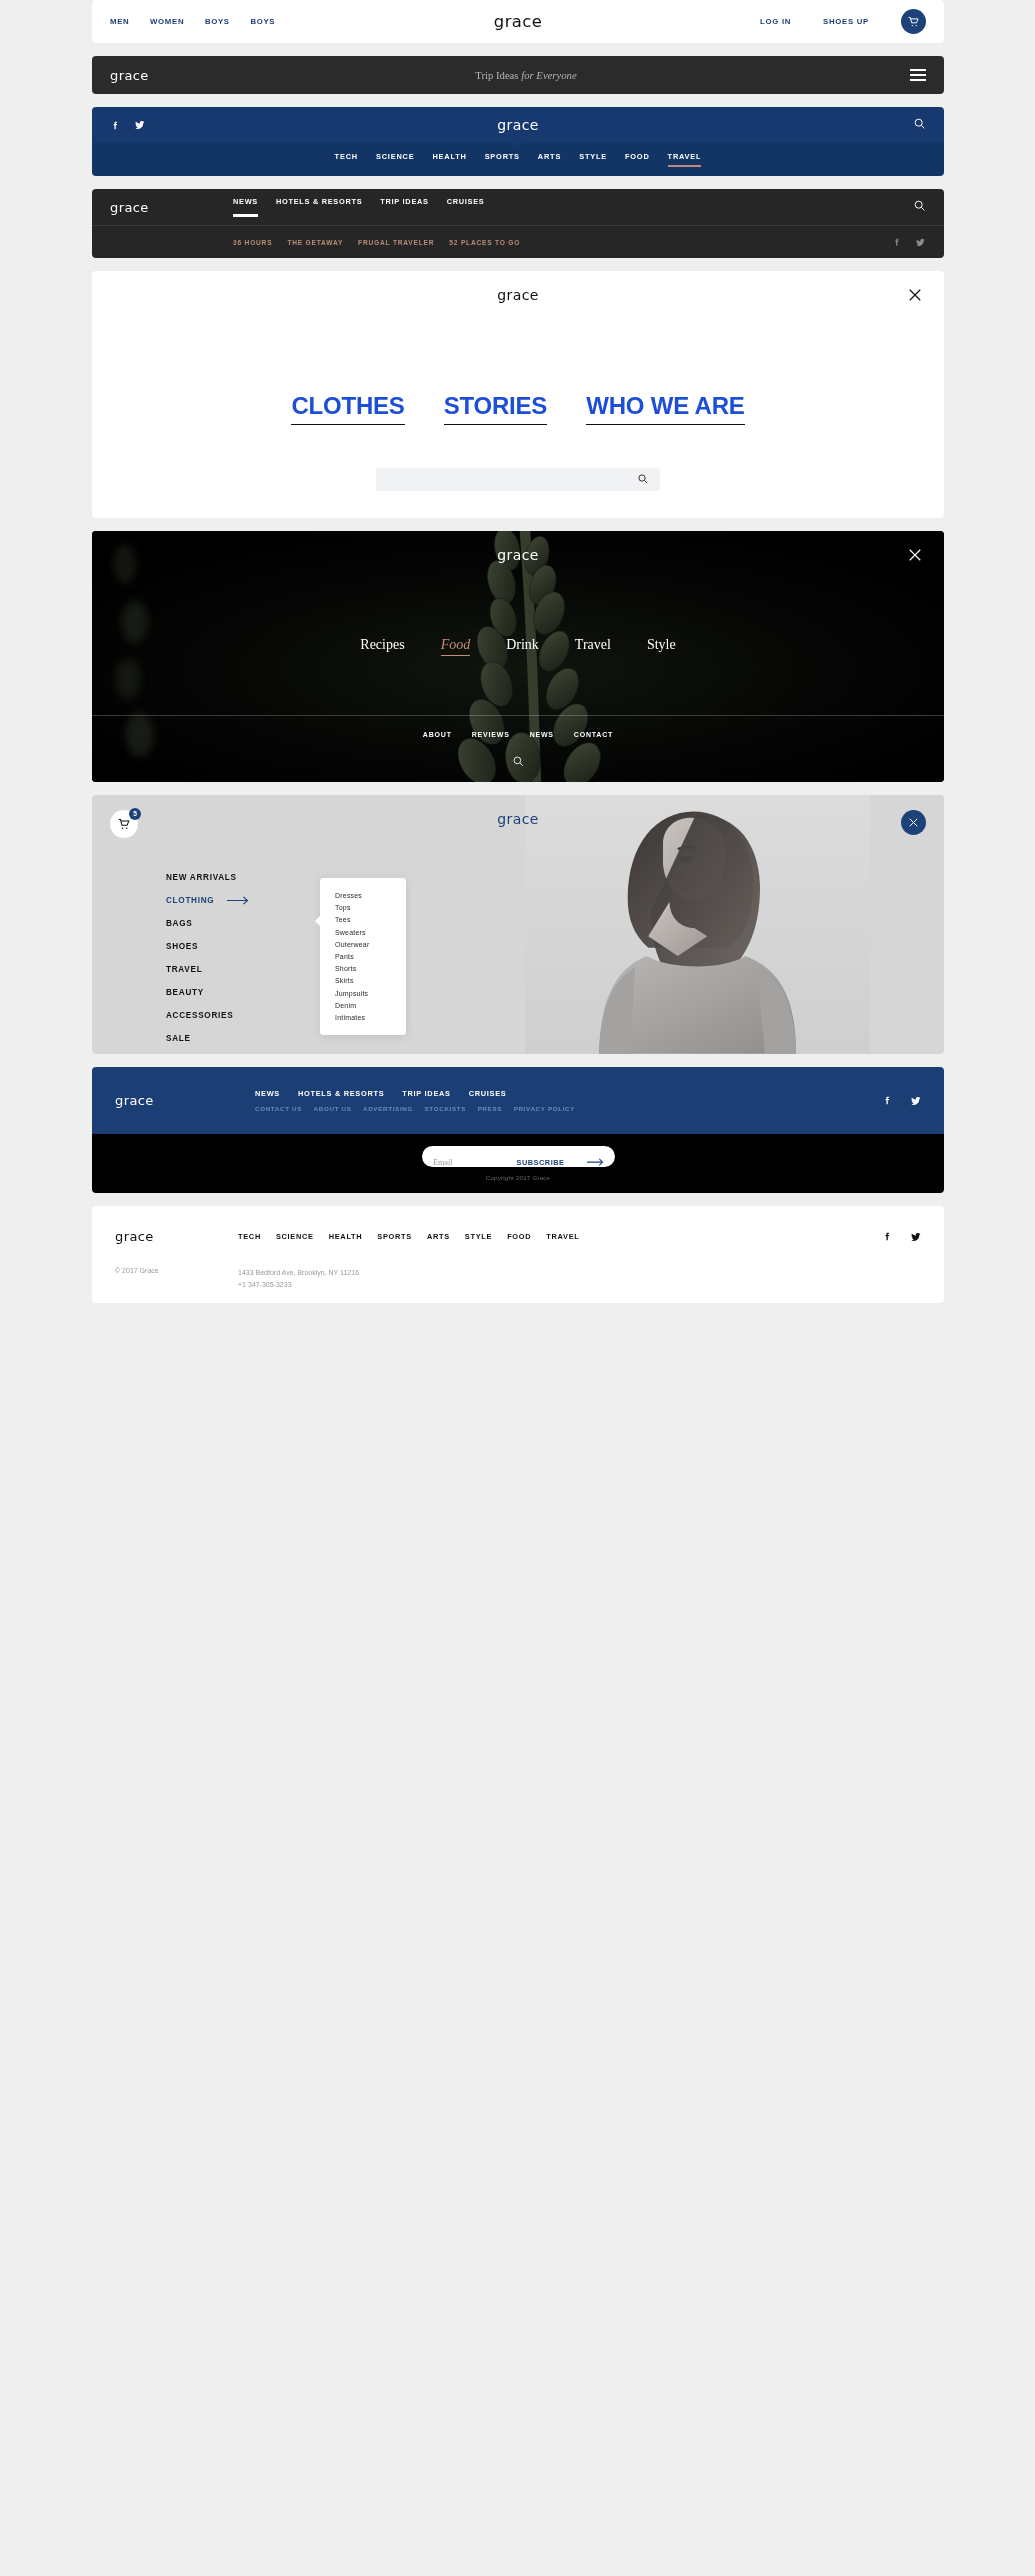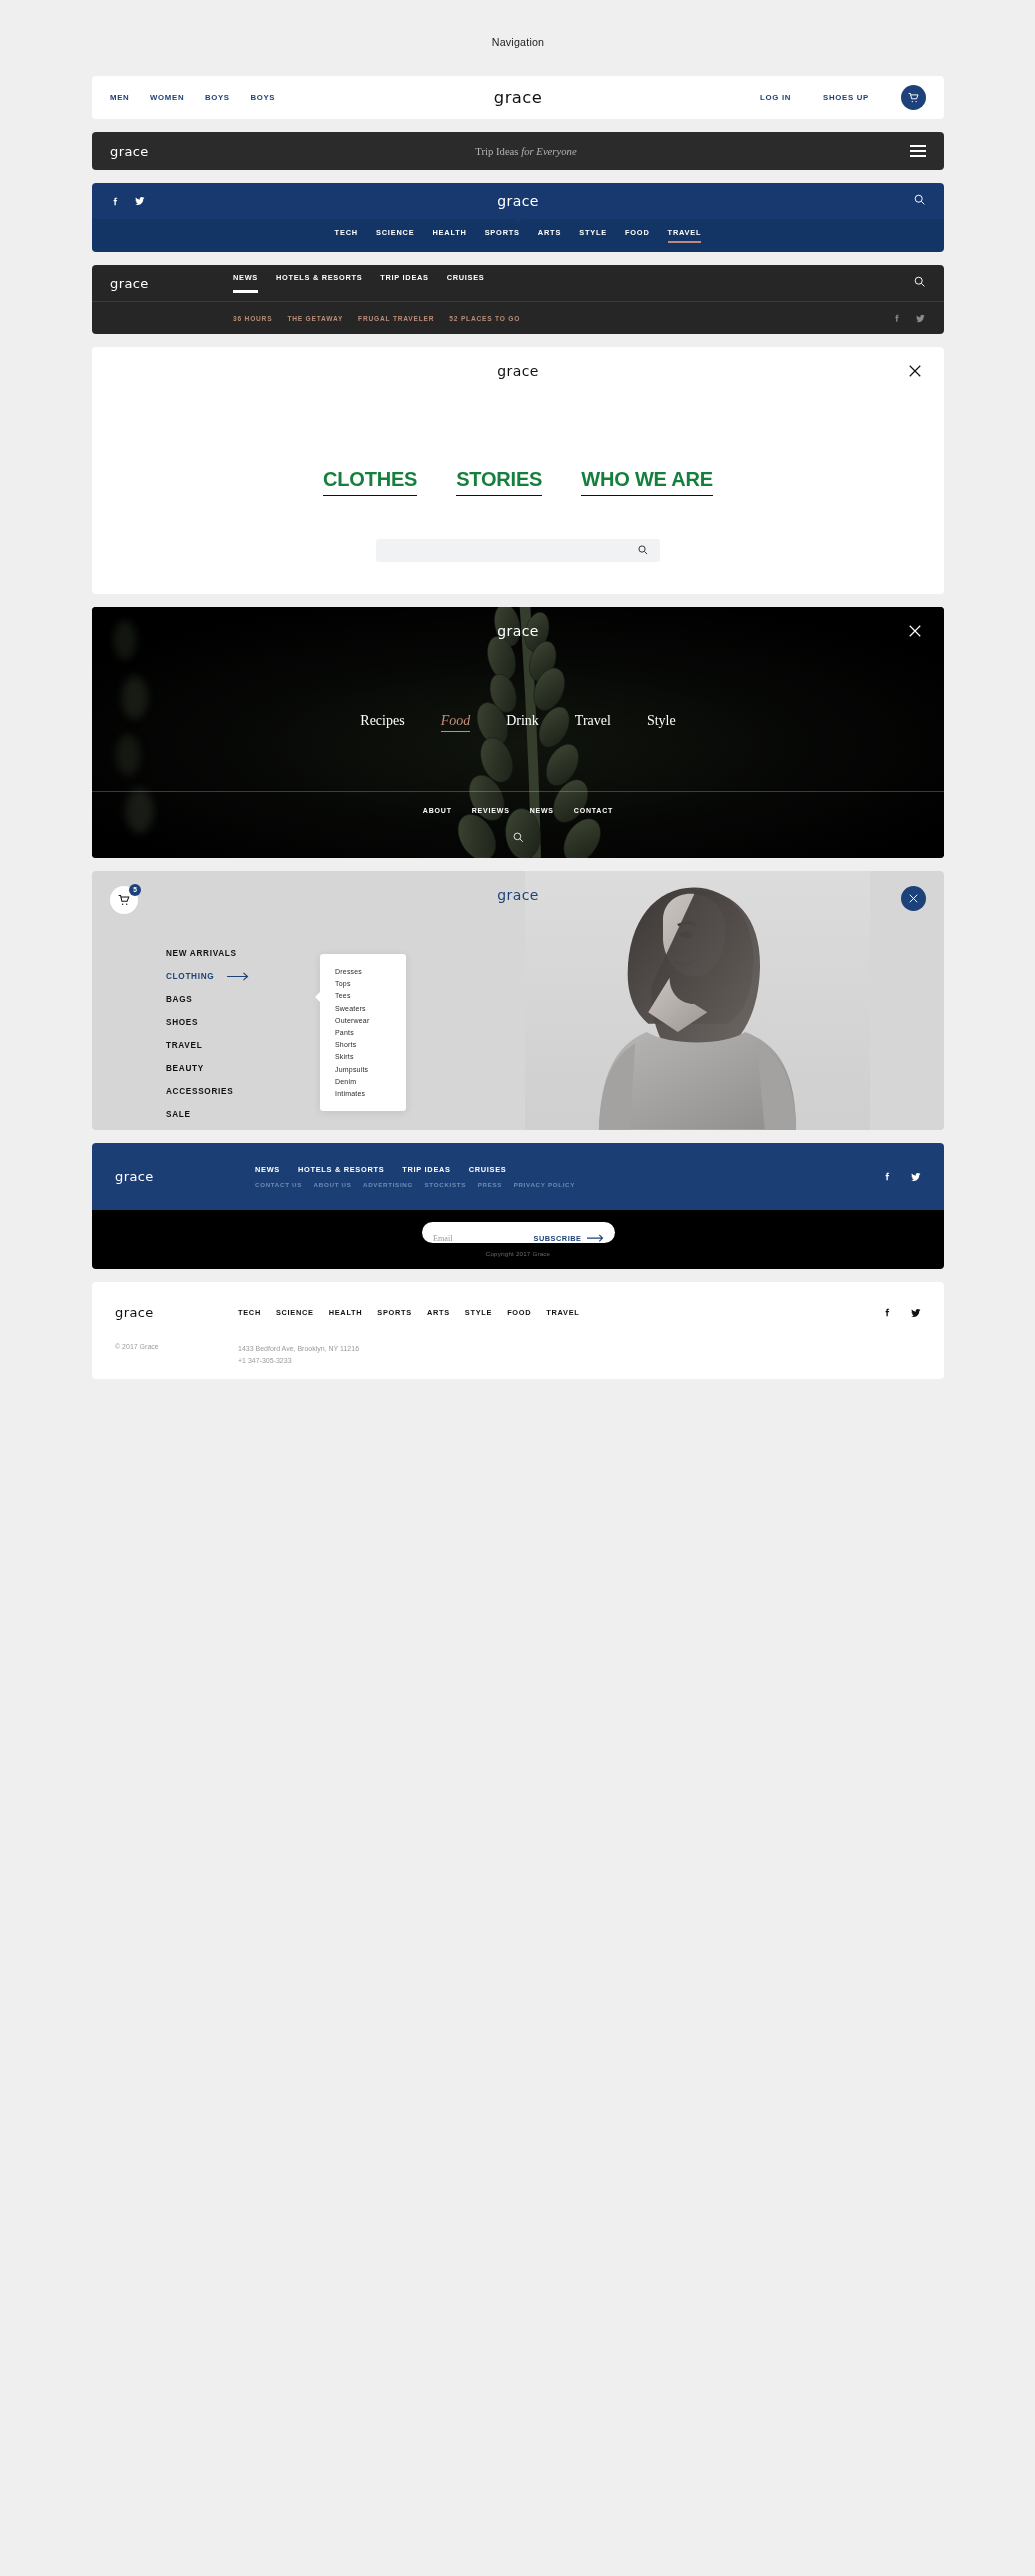--- a/index.html
+++ b/index.html
@@ -179,22 +179,22 @@
   .ov-white .brand { text-align: center; font-size: 14px; color: #111; }
   .ov-close {
     position: absolute; top: 15px; right: 20px;
     width: 18px; height: 18px; cursor: pointer;
   }
   .ov-white .bigmenu {
     display: flex; justify-content: center; gap: 39px;
     margin-top: 89px;
   }
   .ov-white .bigmenu a {
-    font-size: 20px; font-weight: 700; letter-spacing: -0.2px;
-    color: #15803d; text-decoration: none;
+    font-size: 24px; font-weight: 700; letter-spacing: -0.2px;
+    color: #1d4ed8; text-decoration: none;
     border-bottom: 1.6px solid #111; padding-bottom: 3.3px;
   }
   .search-field {
     width: 284px; height: 23px;
     margin: 43px auto 0 auto;
     background: #f1f2f4; border-radius: 2.5px;
     display: flex; align-items: center; justify-content: flex-end;
     padding-right: 11.5px;
   }
 
@@ -332,21 +332,21 @@
     width: 193px; height: 20.6px;
     background: #fff; border-radius: 10.7px;
     display: flex; align-items: flex-end;
     padding: 0 10px 0 11.5px;
   }
   .sub-pill .ph {
     font-family: "Liberation Serif", serif;
     font-size: 8.2px; color: #9a9a9a;
   }
   .sub-pill .act {
-    margin-left: auto; display: flex; align-items: center; gap: 5px;
+    margin-left: auto; display: flex; align-items: center; gap: 22px;
     font-size: 7.4px; font-weight: 700; letter-spacing: 0.5px; color: #1d4279;
   }
   .copyright { font-size: 6.2px; color: #6a6a6a; letter-spacing: 0.2px; }
 
   
   .foot-white {
     background: #fff;
     height: 97px;
     padding: 23px 23px 0 23px;
     position: relative;
@@ -363,21 +363,20 @@
   .fw-copy { width: 123px; font-size: 7px; color: #9a9a9a; }
   .fw-addr { font-size: 7px; color: #9a9a9a; line-height: 1.75; }
 
   .ico { display: inline-flex; align-items: center; justify-content: center; }
 </style>
 </head>
 <body>
 
 <div class="page">
 
-  <div class="page-title">Navigation</div>
 
   <div class="card">
     <div class="nav1">
       <div class="links">
         <a href="#">MEN</a>
         <a href="#">WOMEN</a>
         <a href="#">BOYS</a>
         <a href="#">BOYS</a>
       </div>
       <div class="brand logo">grace</div>

